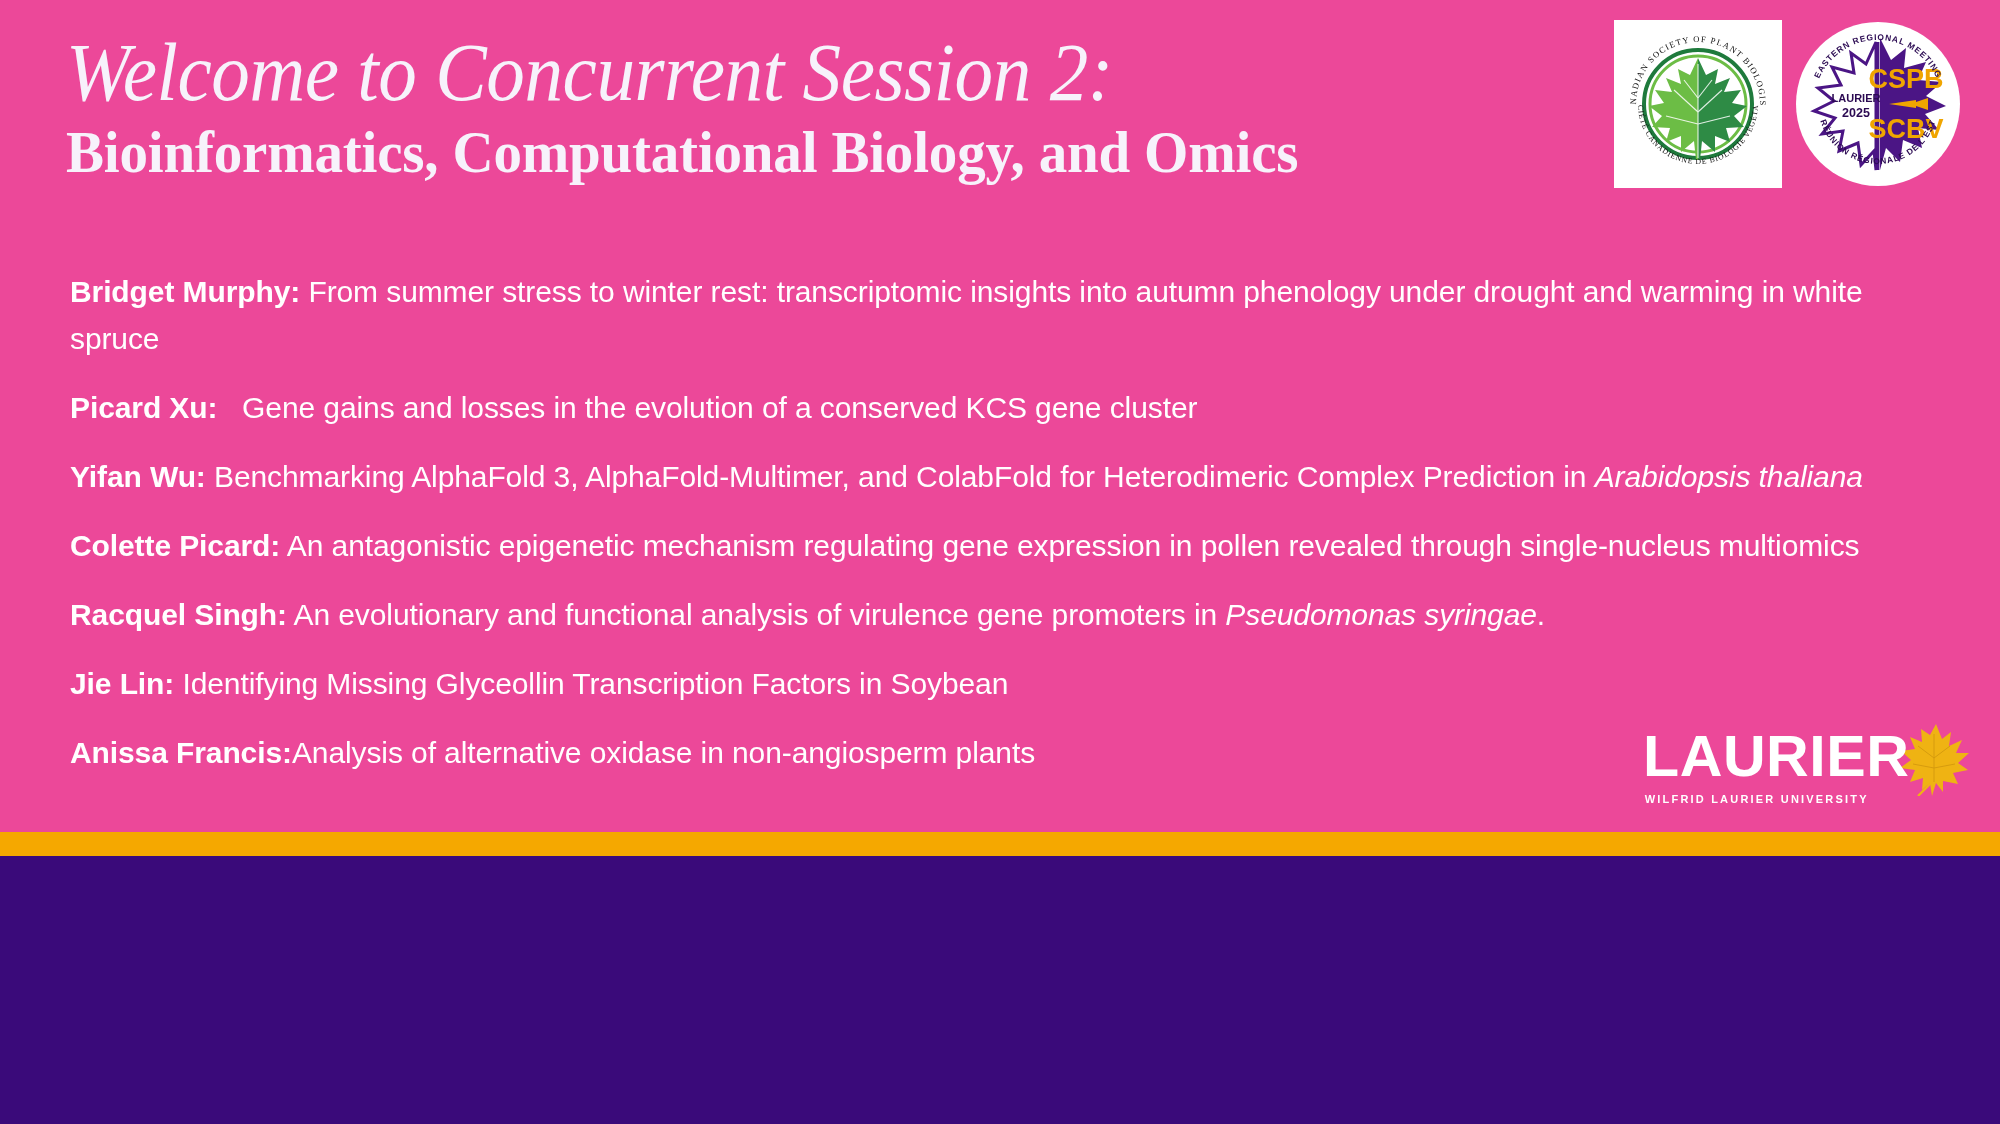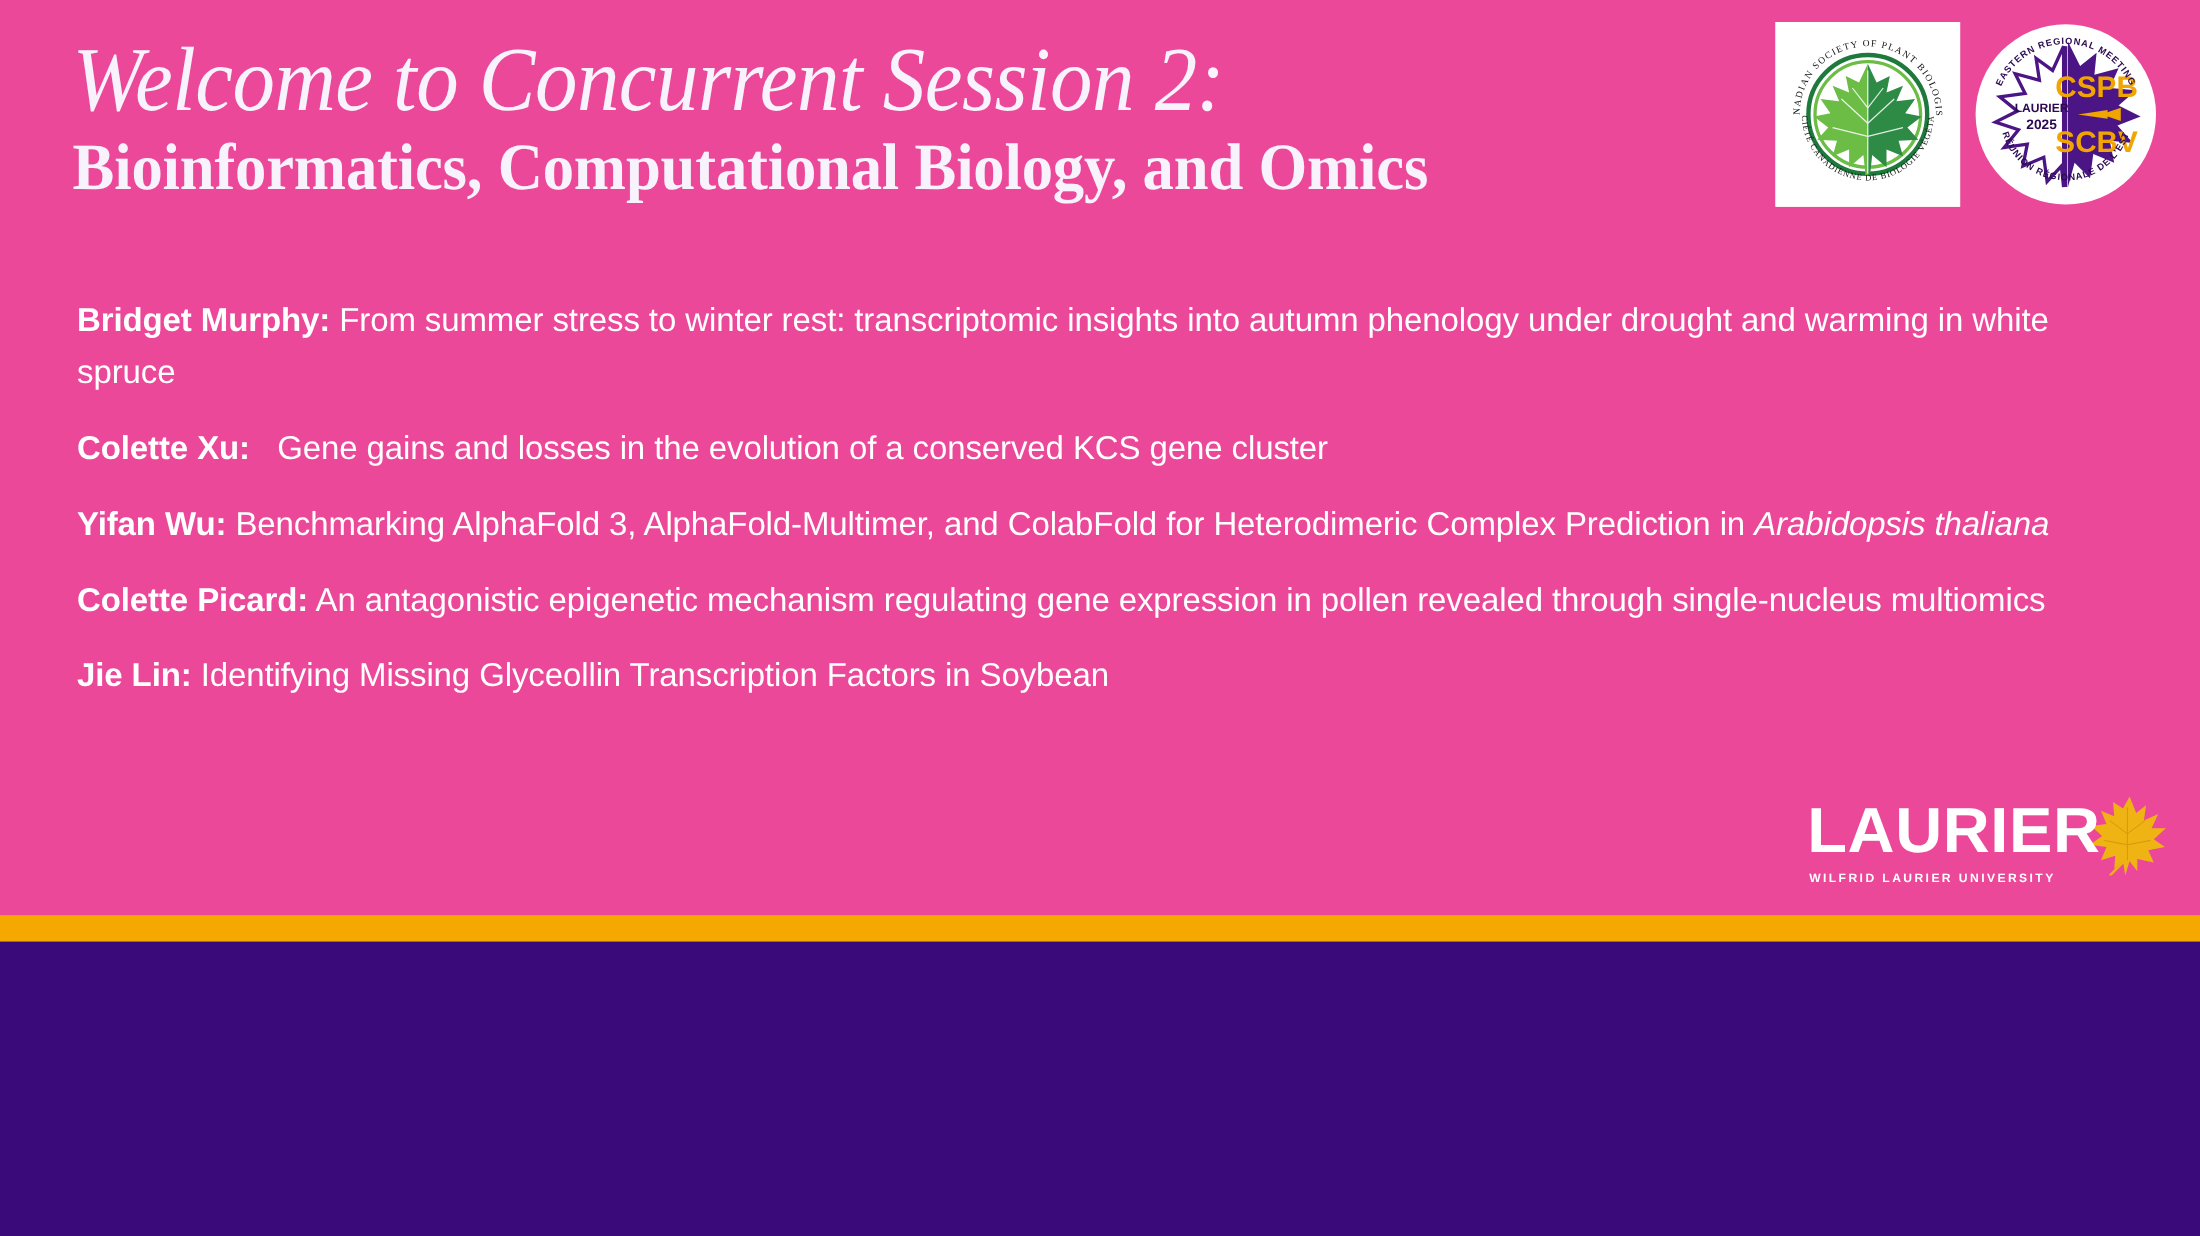--- a/index.html
+++ b/index.html
@@ -243,24 +243,26 @@
         </text>
         <text font-family="Liberation Sans, sans-serif" font-size="8.4" font-weight="700" fill="#2b0a52" letter-spacing="0.9">
           <textPath href="#ermBot" startOffset="50%" text-anchor="middle">RÉUNION RÉGIONALE DE L'EST</textPath>
         </text>
       </svg>
     </div>
   </div>
 
   <div class="talks">
       <div class="talk"><span class="speaker">Bridget Murphy:</span><span class="gapwide"> </span><span>From summer stress to winter rest: transcriptomic insights into autumn phenology under drought and warming in white spruce</span></div>
-      <div class="talk"><span class="speaker">Colette Xu:</span><span class="gapwide">   </span><span>Gene gains and losses in the evolution of a conserved KCS gene cluster</span></div>
+      <div class="talk"><span class="speaker">Picard Xu:</span><span class="gapwide">   </span><span>Gene gains and losses in the evolution of a conserved KCS gene cluster</span></div>
       <div class="talk"><span class="speaker">Yifan Wu:</span><span class="gapwide"> </span><span>Benchmarking AlphaFold 3, AlphaFold-Multimer, and ColabFold for Heterodimeric Complex Prediction in </span><span class="ital">Arabidopsis thaliana</span></div>
       <div class="talk"><span class="speaker">Colette Picard:</span><span class="gapwide"> </span><span>An antagonistic epigenetic mechanism regulating gene expression in pollen revealed through single-nucleus multiomics</span></div>
+      <div class="talk"><span class="speaker">Racquel Singh:</span><span class="gapwide"> </span><span>An evolutionary and functional analysis of virulence gene promoters in </span><span class="ital">Pseudomonas syringae</span><span>.</span></div>
       <div class="talk"><span class="speaker">Jie Lin:</span><span class="gapwide"> </span><span>Identifying Missing Glyceollin Transcription Factors in Soybean</span></div>
+      <div class="talk"><span class="speaker">Anissa Francis:</span><span>Analysis of alternative oxidase in non-angiosperm plants</span></div>
     </div>
 
   <div class="laurier">
     <div class="laurier-top">
       <div class="laurier-word">LAURIER</div>
       <div class="laurier-leaf">
         <svg viewBox="0 0 72 76" xmlns="http://www.w3.org/2000/svg" aria-hidden="true">
           <path d="M38 4 L44 19 L53 12 L51 26 L64 20 L58 33 L71 33 L60 43
                    L70 50 L55 53 L60 64 L45 61 L45 72 L38 63 L34 76 L32 63
                    L24 70 L25 58 L12 62 L17 50 L2 48 L13 40 L3 31 L17 29

